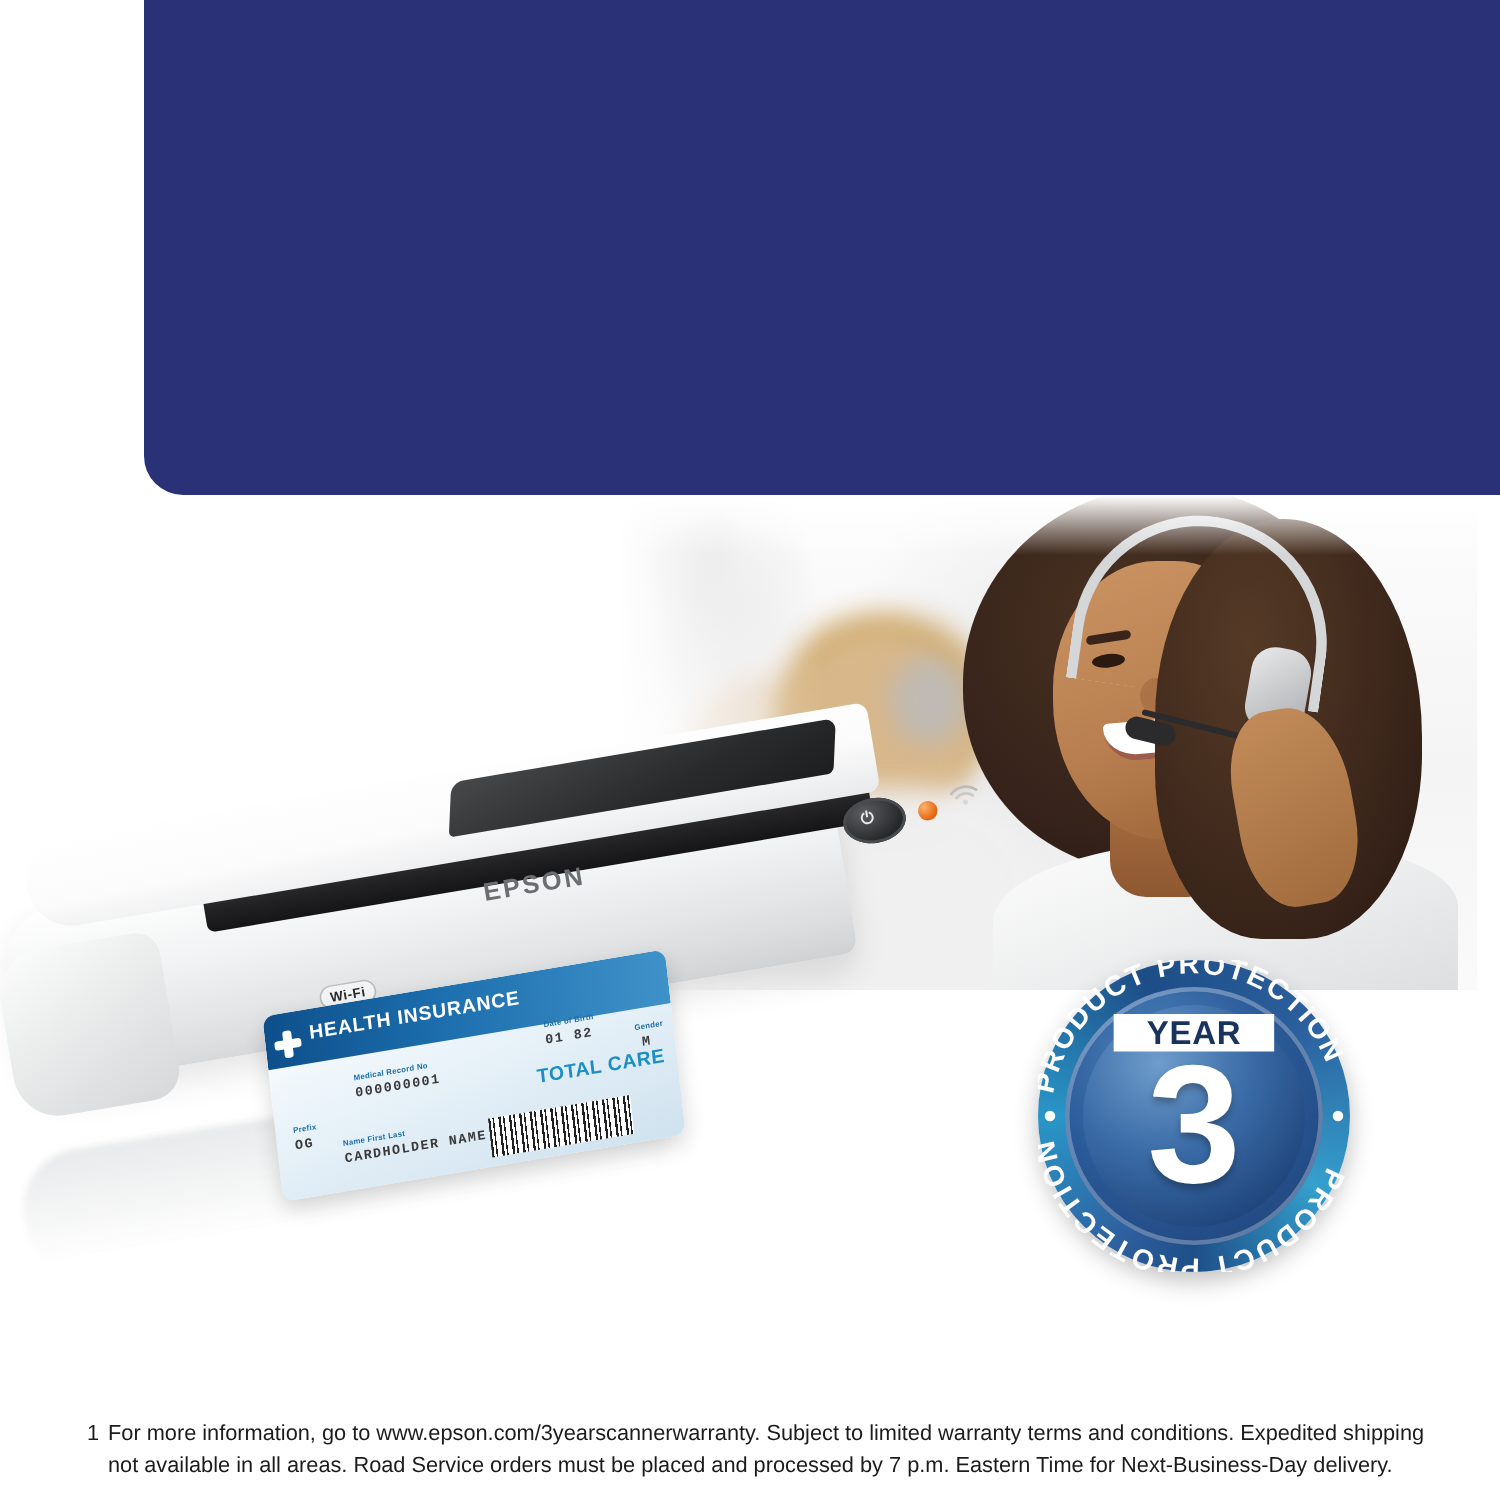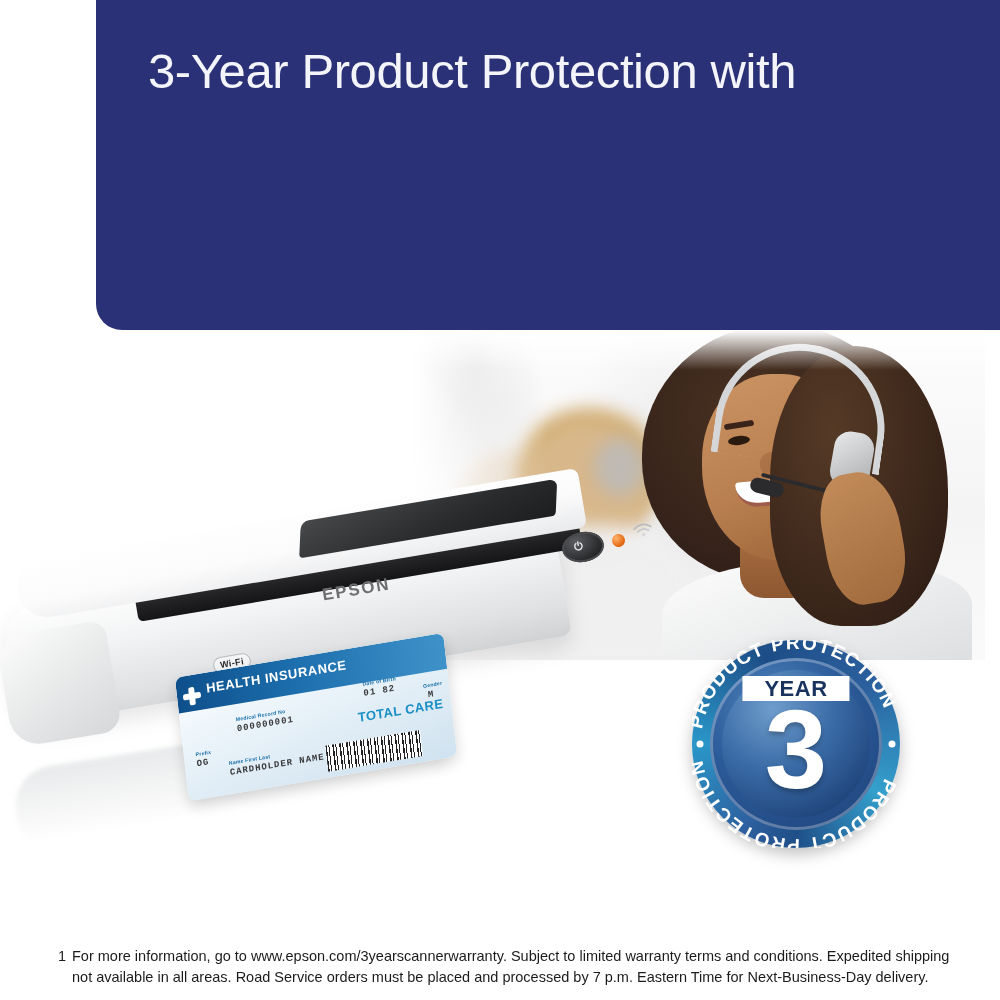--- a/index.html
+++ b/index.html
@@ -441,21 +441,20 @@
   </svg>
 
   <div class="badge-ring-in"></div>
   <div class="badge-core"></div>
   <div class="badge-num">3</div>
   <div class="badge-year">YEAR</div>
 </div>
 
 <div class="banner">
   <div class="headline">
-    <div class="hl-line1">3-Year Product Protection with</div>
   </div>
 </div>
 
 <div class="footnote">
   <div class="fn-row">
     <span class="fn-marker">1</span>
     <span class="fn-text">For more information, go to www.epson.com/3yearscannerwarranty. Subject to limited warranty terms and conditions. Expedited shipping not available in all areas. Road Service orders must be placed and processed by 7 p.m. Eastern Time for Next-Business-Day delivery.</span>
   </div>
 </div>
 

